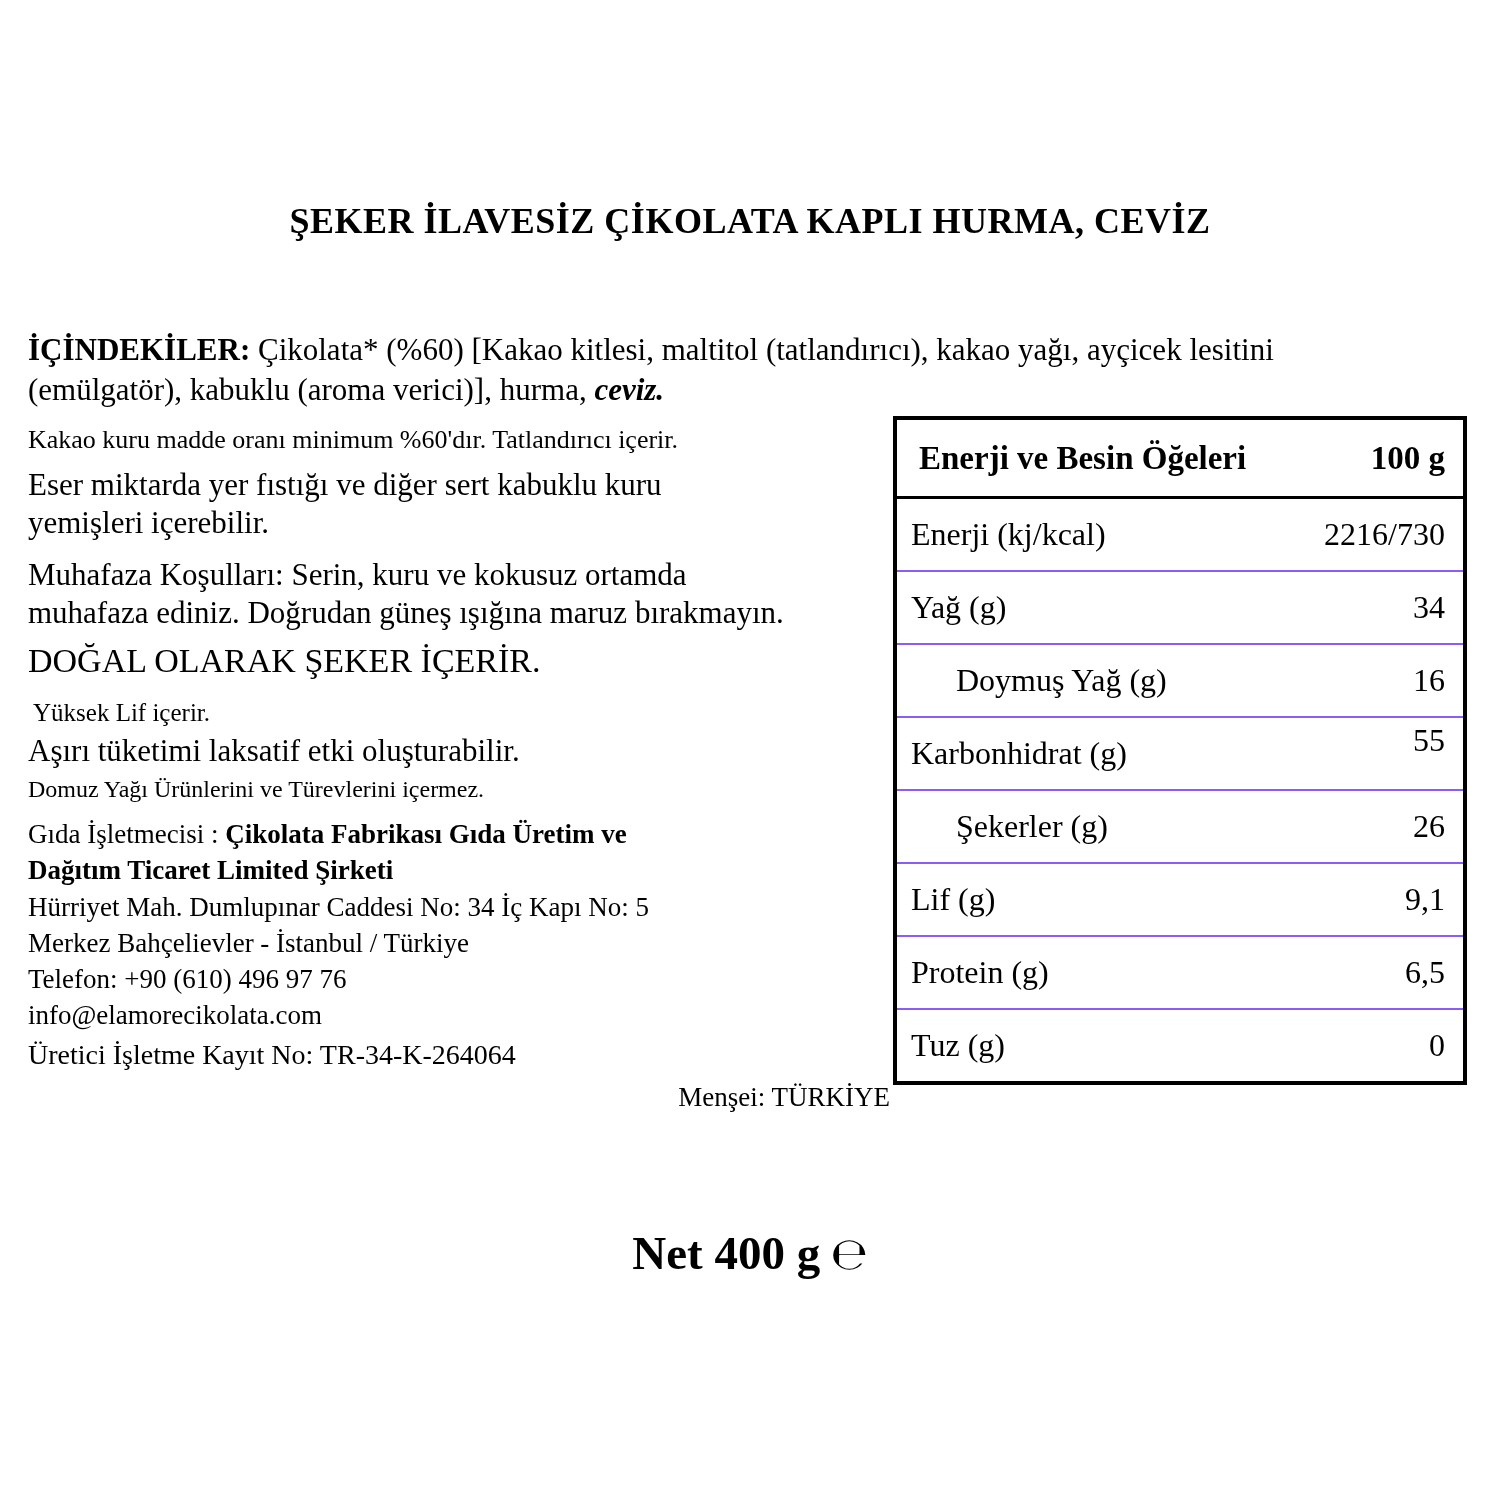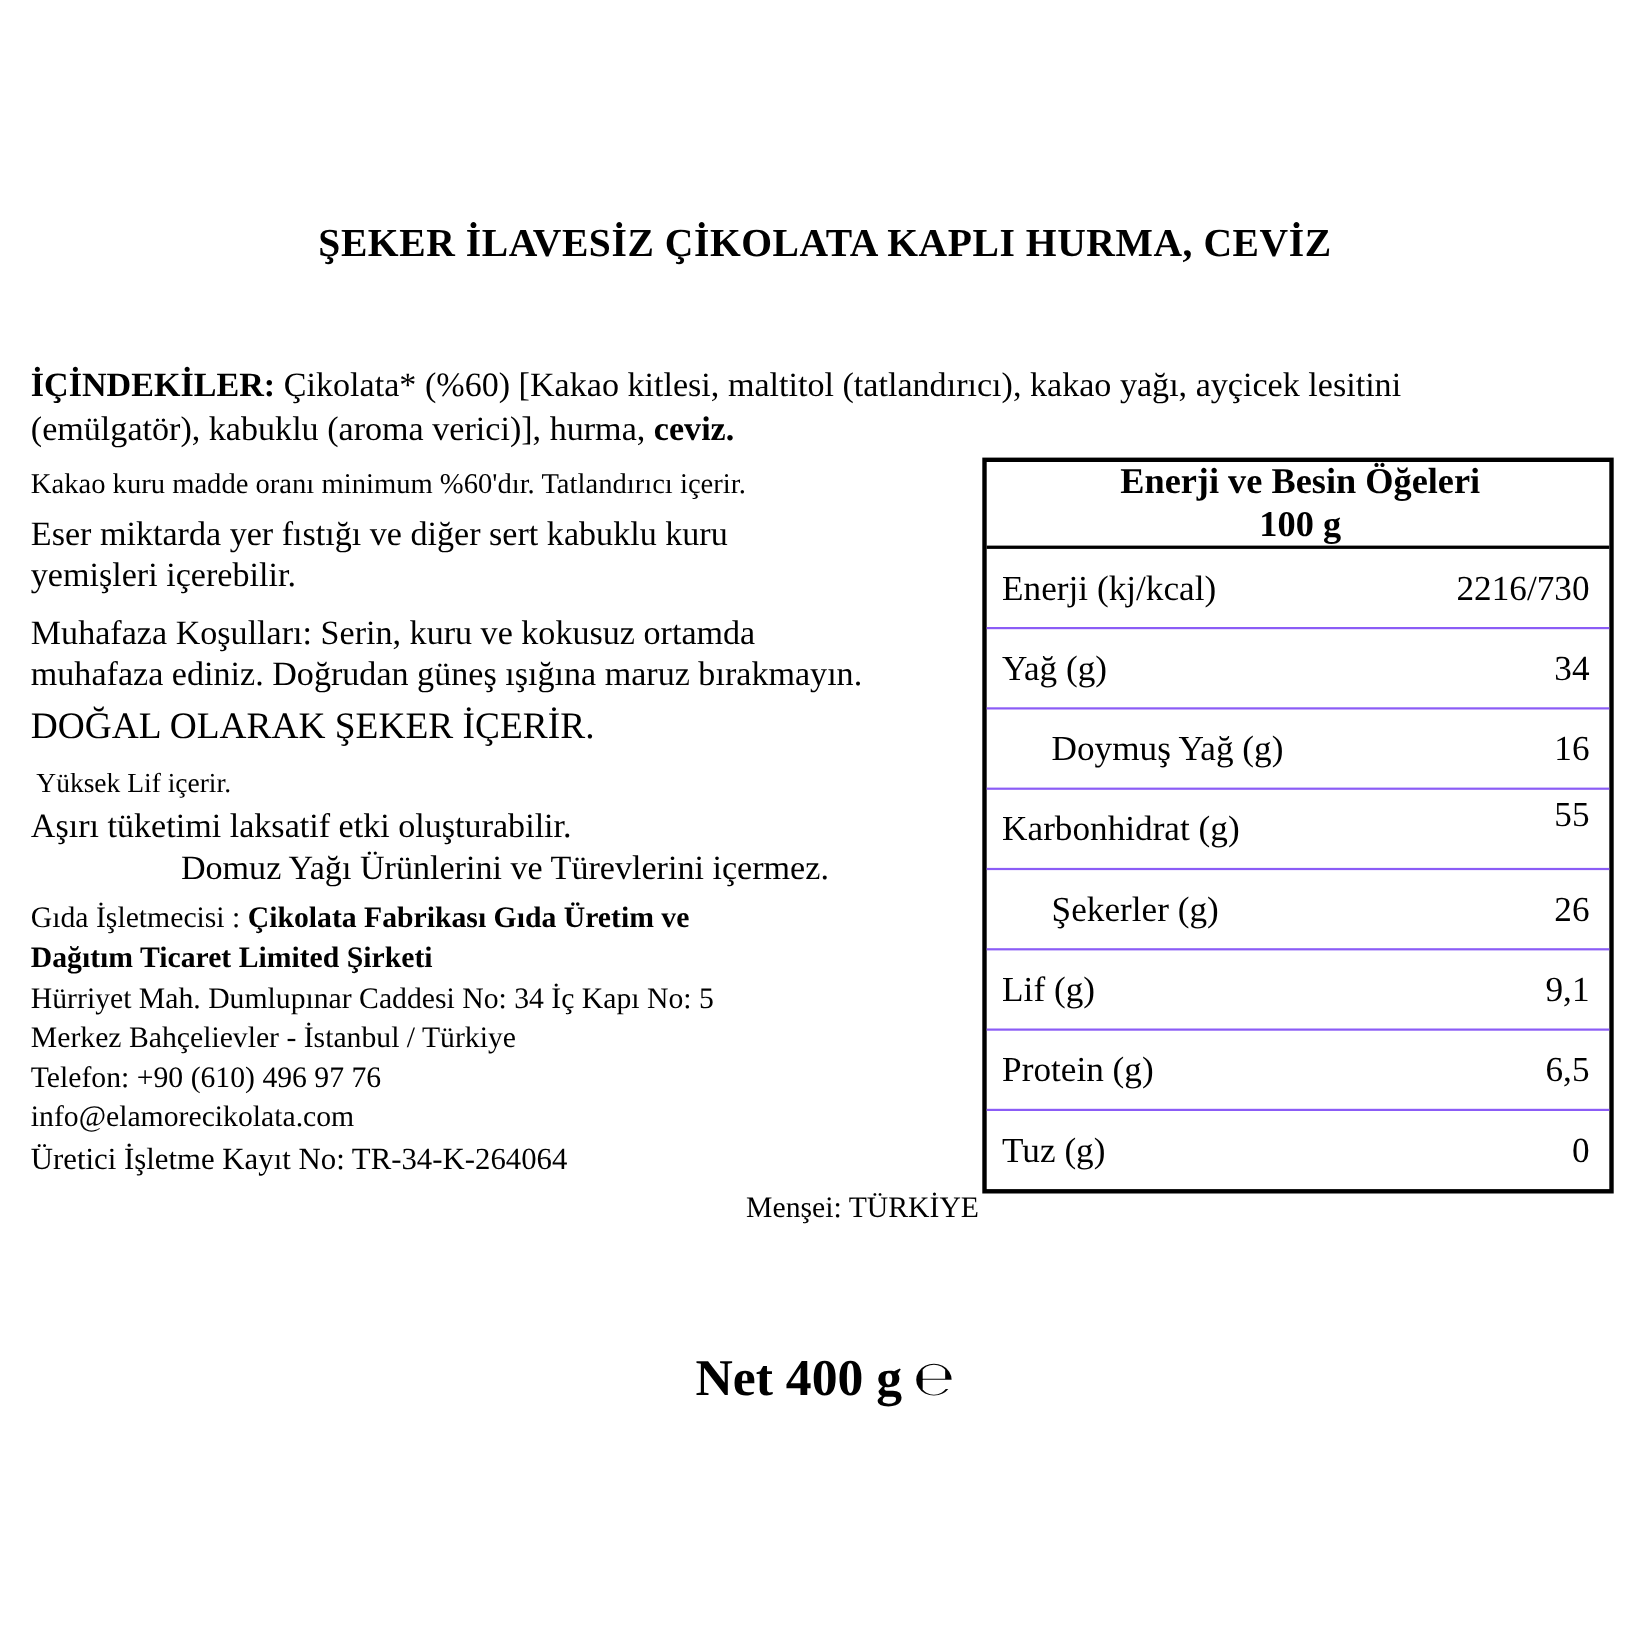--- a/index.html
+++ b/index.html
@@ -28,36 +28,36 @@
   .ingredients {
     position: absolute;
     top: 330px;
     left: 28px;
     width: 1460px;
     font-size: 31px;
     line-height: 40px;
     white-space: nowrap;
   }
   .ingredients .ing-label { font-weight: bold; }
-  .ingredients .ing-bold  { font-weight: bold; }
+  .ingredients .ing-bold  { font-weight: bold; font-style: italic; }
 
   .left-col {
     position: absolute;
     top: 424px;
     left: 28px;
     width: 862px;
   }
   .left-col p { margin: 0; white-space: nowrap; }
   .p-cocoa    { font-size: 26px; line-height: 32px; margin-bottom: 10px !important; }
   .p-allergen { font-size: 31px; line-height: 38px; margin-bottom: 14px !important; }
   .p-storage  { font-size: 31px; line-height: 38px; margin-bottom: 10px !important; }
   .p-natural  { font-size: 34px; line-height: 38px; margin-bottom: 14px !important; }
   .p-fiber    { font-size: 25px; line-height: 38px; padding-left: 5px; }
   .p-laxative { font-size: 31px; line-height: 38px; }
-  .p-pork     { font-size: 31px; line-height: 38px; margin-bottom: 8px !important; text-align: center; }
+  .p-pork     { font-size: 24px; line-height: 38px; margin-bottom: 8px !important; }
   .p-operator { font-size: 27px; line-height: 36px; margin-bottom: 2px !important; }
   .p-operator b { font-weight: bold; }
   .p-addr     { font-size: 27px; line-height: 34px; margin-bottom: 2px !important; }
   .p-email    { font-size: 27px; line-height: 34px; margin-bottom: 6px !important; }
   .p-reg      { font-size: 28px; line-height: 34px; margin-bottom: 8px !important; }
   .p-origin   { font-size: 27px; line-height: 34px; text-align: right; }
 
   .ntable {
     position: absolute;
     top: 416px;
@@ -69,21 +69,20 @@
   }
   .ntable .hrow {
     display: flex;
     justify-content: space-between;
     align-items: center;
     height: 76px;
     border-bottom: 3px solid #000;
     font-size: 33px;
     font-weight: bold;
     padding: 0 18px 0 22px;
-    flex-direction: column;
   }
   .ntable .row {
     display: flex;
     justify-content: space-between;
     align-items: center;
     height: 71px;
     border-bottom: 2px solid #8b5cf6;
     font-size: 32px;
     padding: 0 18px 0 14px;
   }

